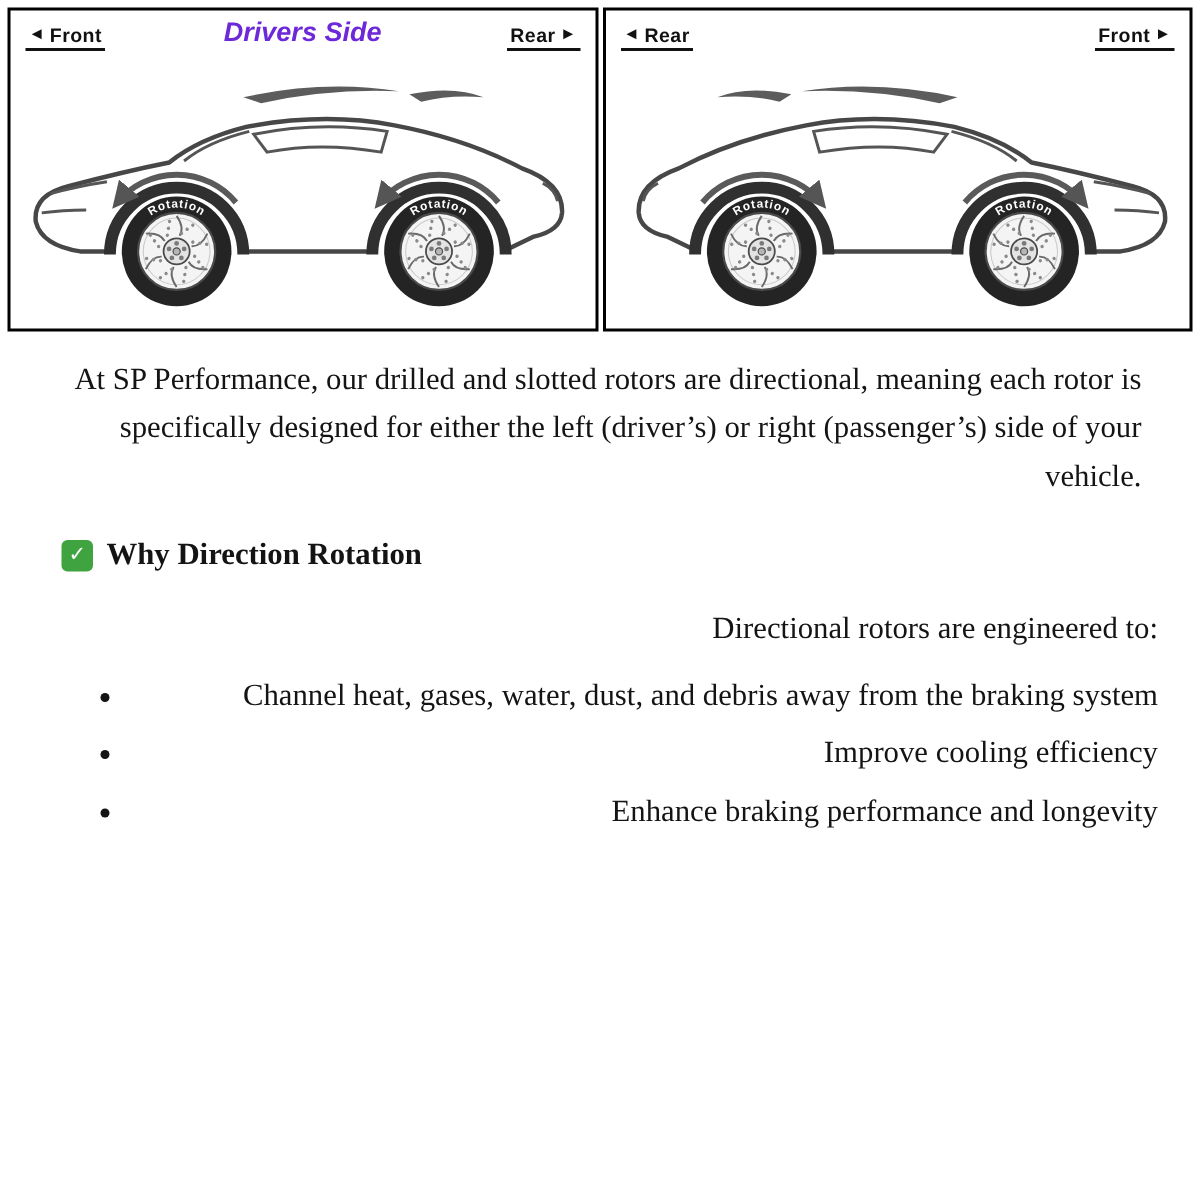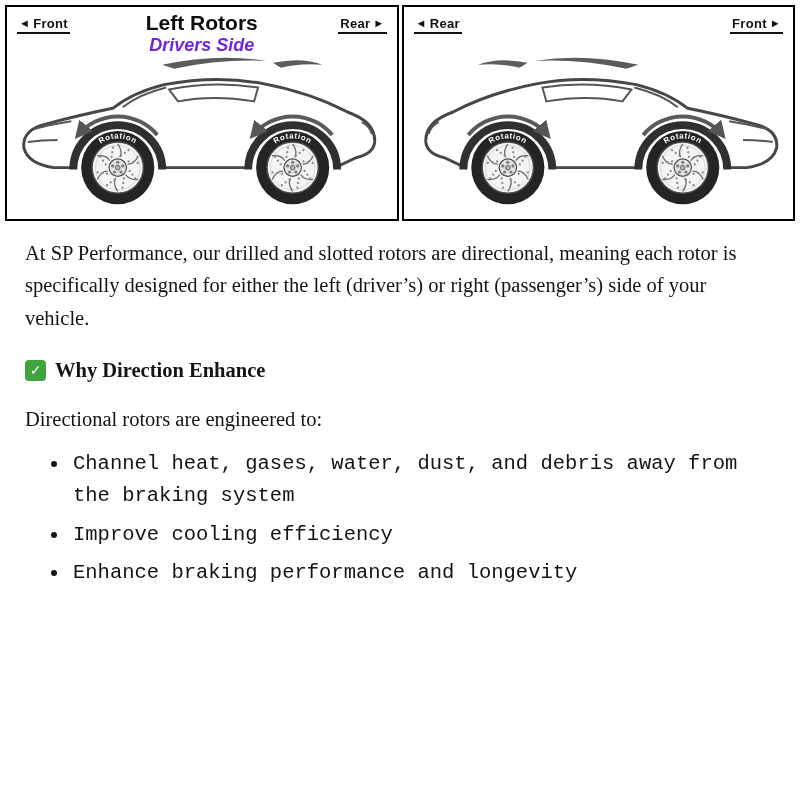--- a/index.html
+++ b/index.html
@@ -31,37 +31,37 @@
   .panel-title-block {
     position:absolute; left:50%; top:4px; transform:translateX(-50%);
     text-align:center; width:220px;
   }
   .panel-title { font-weight:bold; font-size:21px; color:#0d0d0d; }
   .panel-subtitle { font-weight:bold; font-style:italic; font-size:18px; color:#6d28d9; margin-top:0px; }
   .car-svg { width:100%; height:168px; display:block; }
   .rot-text { font-family:"Liberation Sans", sans-serif; font-weight:bold; font-size:8px; fill:#fff; letter-spacing:.6px; }
 
   
-  .article { padding:16px 28px 0 25px; font-size:20.5px; line-height:1.58; }
+  .article { padding:16px 28px 0 41px; font-size:20.5px; line-height:1.58;text-align:right; }
   .article p { margin:0 0 13px 0; }
   .intro { max-width:720px; }
   .sec-heading {
     font-weight:bold; font-size:20.5px; margin:20px 0 16px 0;
     display:flex; align-items:center; gap:9px;
   }
   .sec-heading.regular { font-weight:normal; margin-top:24px; }
   .check-icon {
     width:21px; height:21px; border-radius:4px; background:#3fa33f;
     color:#fff; display:inline-flex; align-items:center; justify-content:center;
     font-size:14px; font-weight:bold; font-family:"DejaVu Sans", sans-serif;
     flex:0 0 auto;
   }
   .mag-icon { flex:0 0 auto; display:inline-flex; }
   ul.bullets { margin:0 0 14px 0; padding-left:44px; }
-  ul.bullets li { margin:0 0 6px 0; padding-left:4px; max-width:700px;font-family:Liberation Mono, monospace; }
+  ul.bullets li { margin:0 0 6px 0; padding-left:4px; max-width:700px; }
   .lead { margin-bottom:12px; }
 </style>
 </head>
 <body>
 
 <svg width="0" height="0" style="position:absolute" aria-hidden="true">
   <defs>
     <marker id="ah" viewBox="0 0 10 10" refX="7" refY="5" markerWidth="4.5" markerHeight="4.5" orient="auto">
       <path d="M0 0 L10 5 L0 10 z" fill="#555"></path>
     </marker>
@@ -120,21 +120,20 @@
 
 <div class="diagram-row">
 
   <div class="panel">
     <div class="panel-header">
       <span class="dir-label">
         <span class="tri">◄</span>
         <span>Front</span>
       </span>
       <span class="panel-title-block">
-        <div class="panel-title">Left Rotors</div>
         <div class="panel-subtitle">Drivers Side</div>
       </span>
       <span class="dir-label">
         <span>Rear</span>
         <span class="tri">►</span>
       </span>
     </div>
     <svg class="car-svg" viewBox="0 0 380 170">
       <use href="#carL"></use>
       <g transform="translate(105,118)">
@@ -170,21 +169,21 @@
     </svg>
   </div>
 </div>
 
 <div class="article">
 
   <p class="intro">At SP Performance, our drilled and slotted rotors are directional, meaning each rotor is specifically designed for either the left (driver’s) or right (passenger’s) side of your vehicle.</p>
 
   <div class="sec-heading">
     <span class="check-icon">✓</span>
-    <span>Why Direction Enhance</span>
+    <span>Why Direction Rotation</span>
   </div>
 
   <p class="lead">Directional rotors are engineered to:</p>
 
   <ul class="bullets">
     <li>Channel heat, gases, water, dust, and debris away from the braking system</li>
     <li>Improve cooling efficiency</li>
     <li>Enhance braking performance and longevity</li>
   </ul>
 

